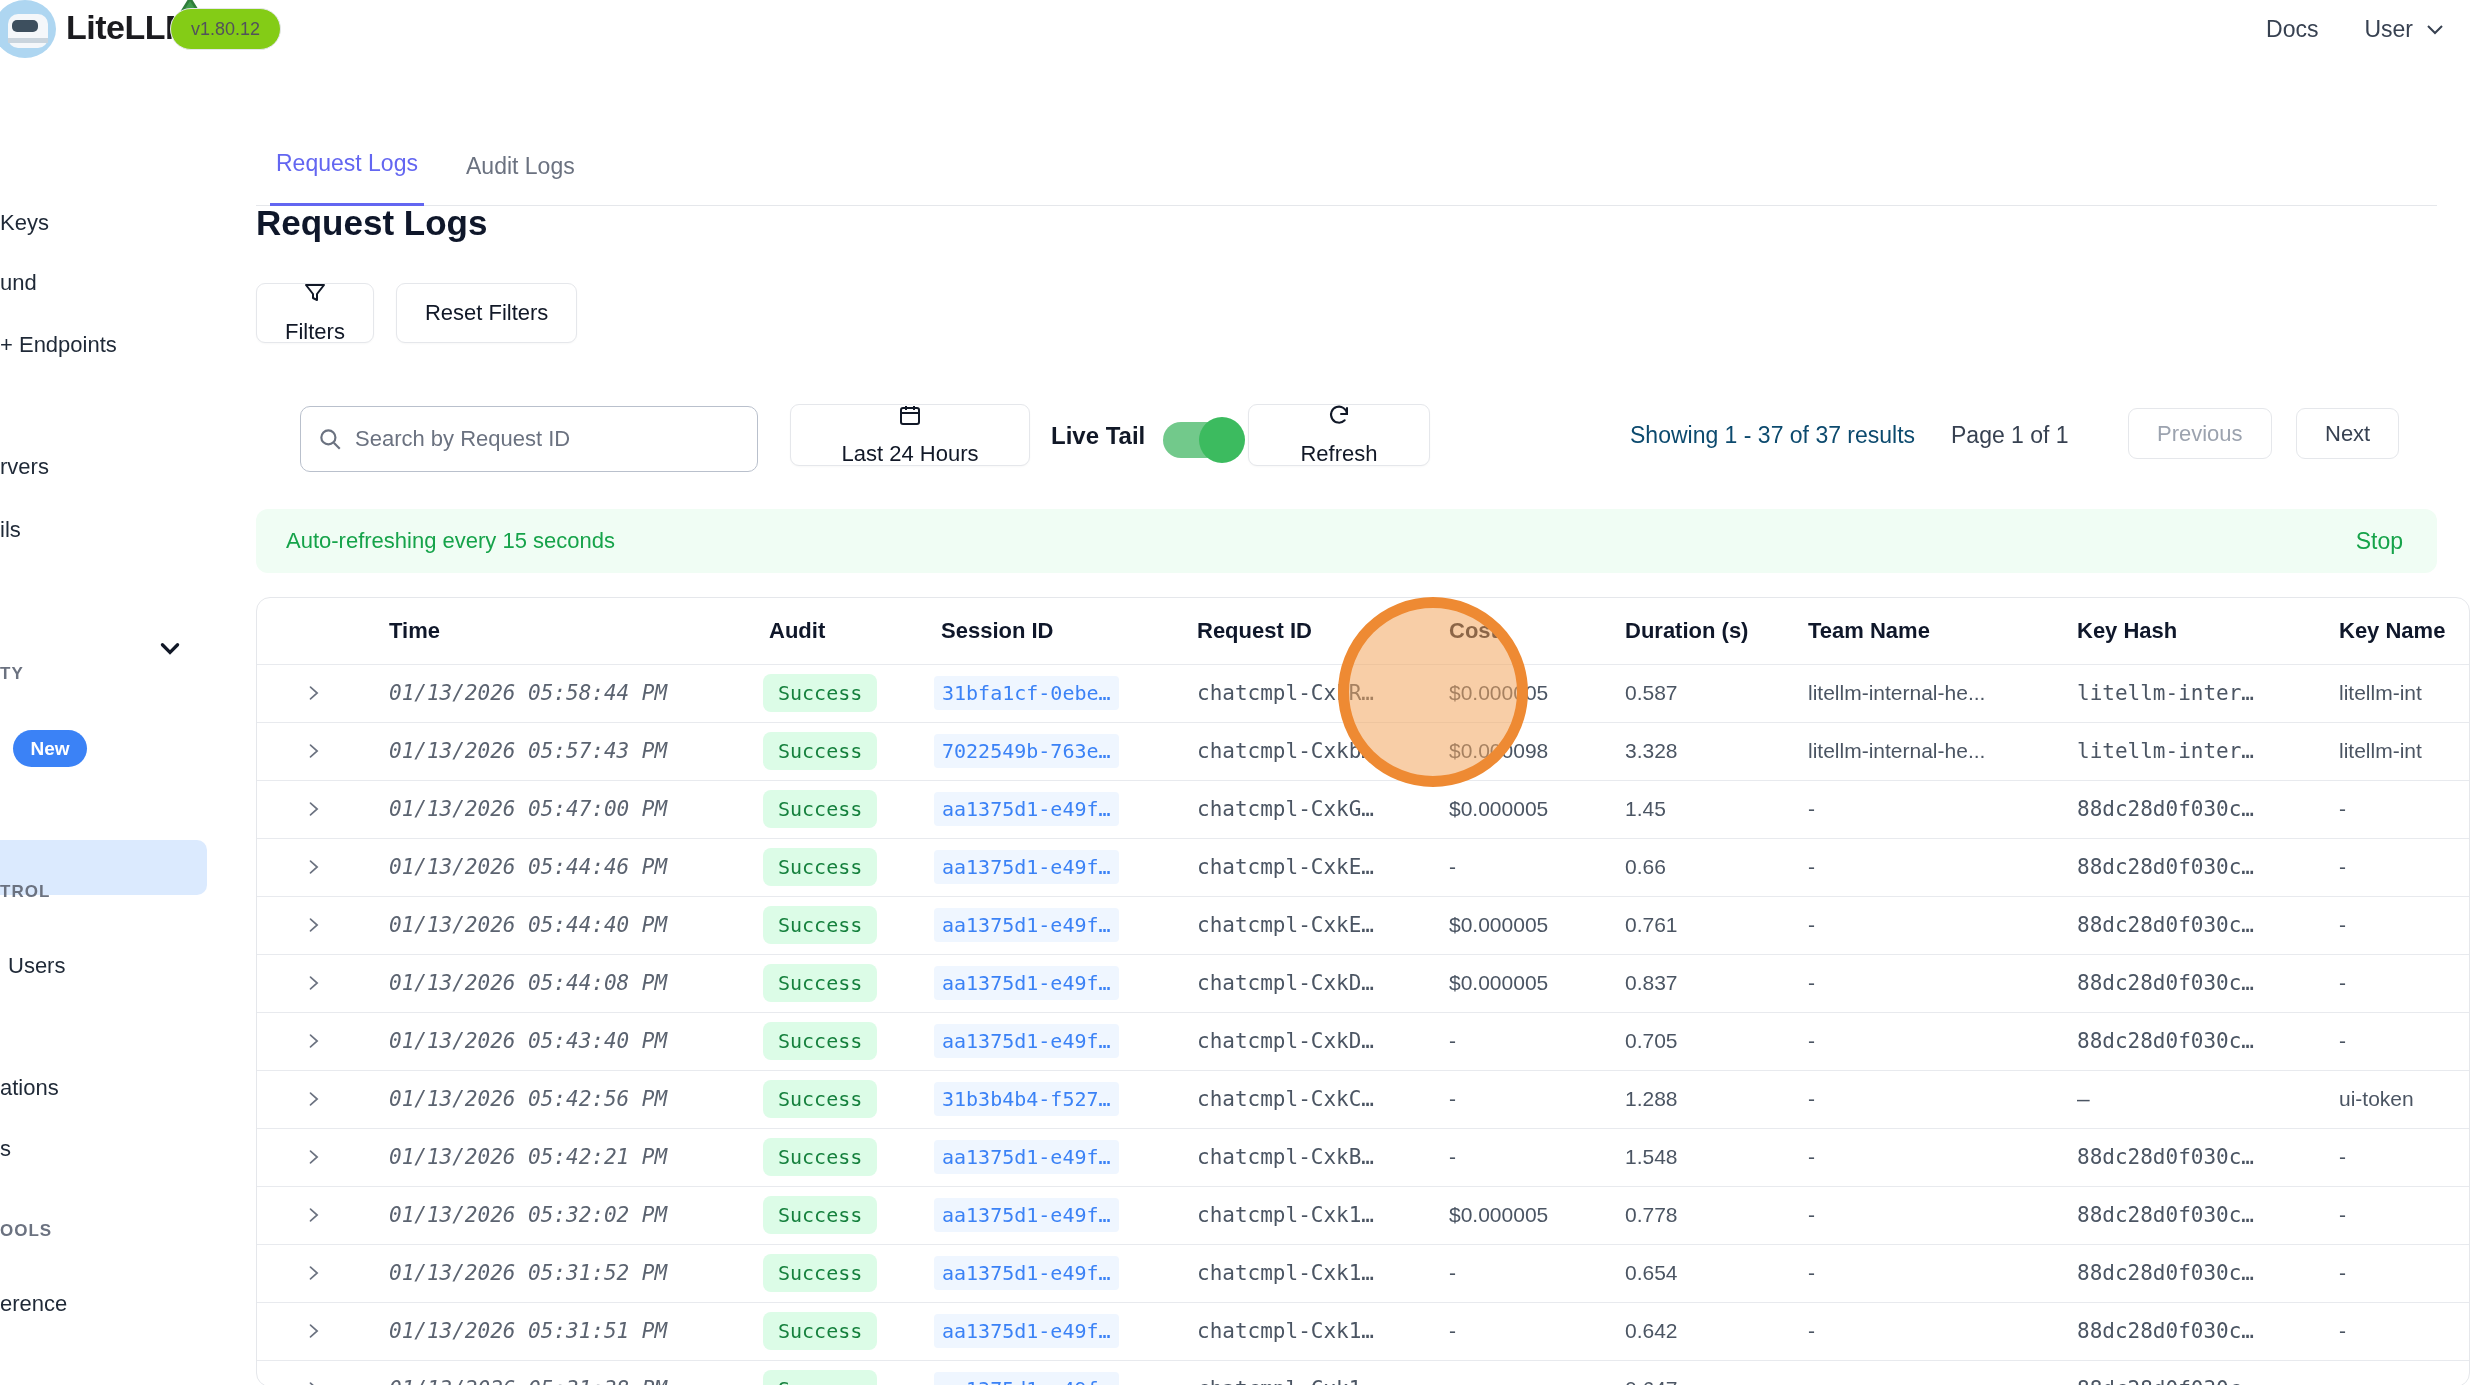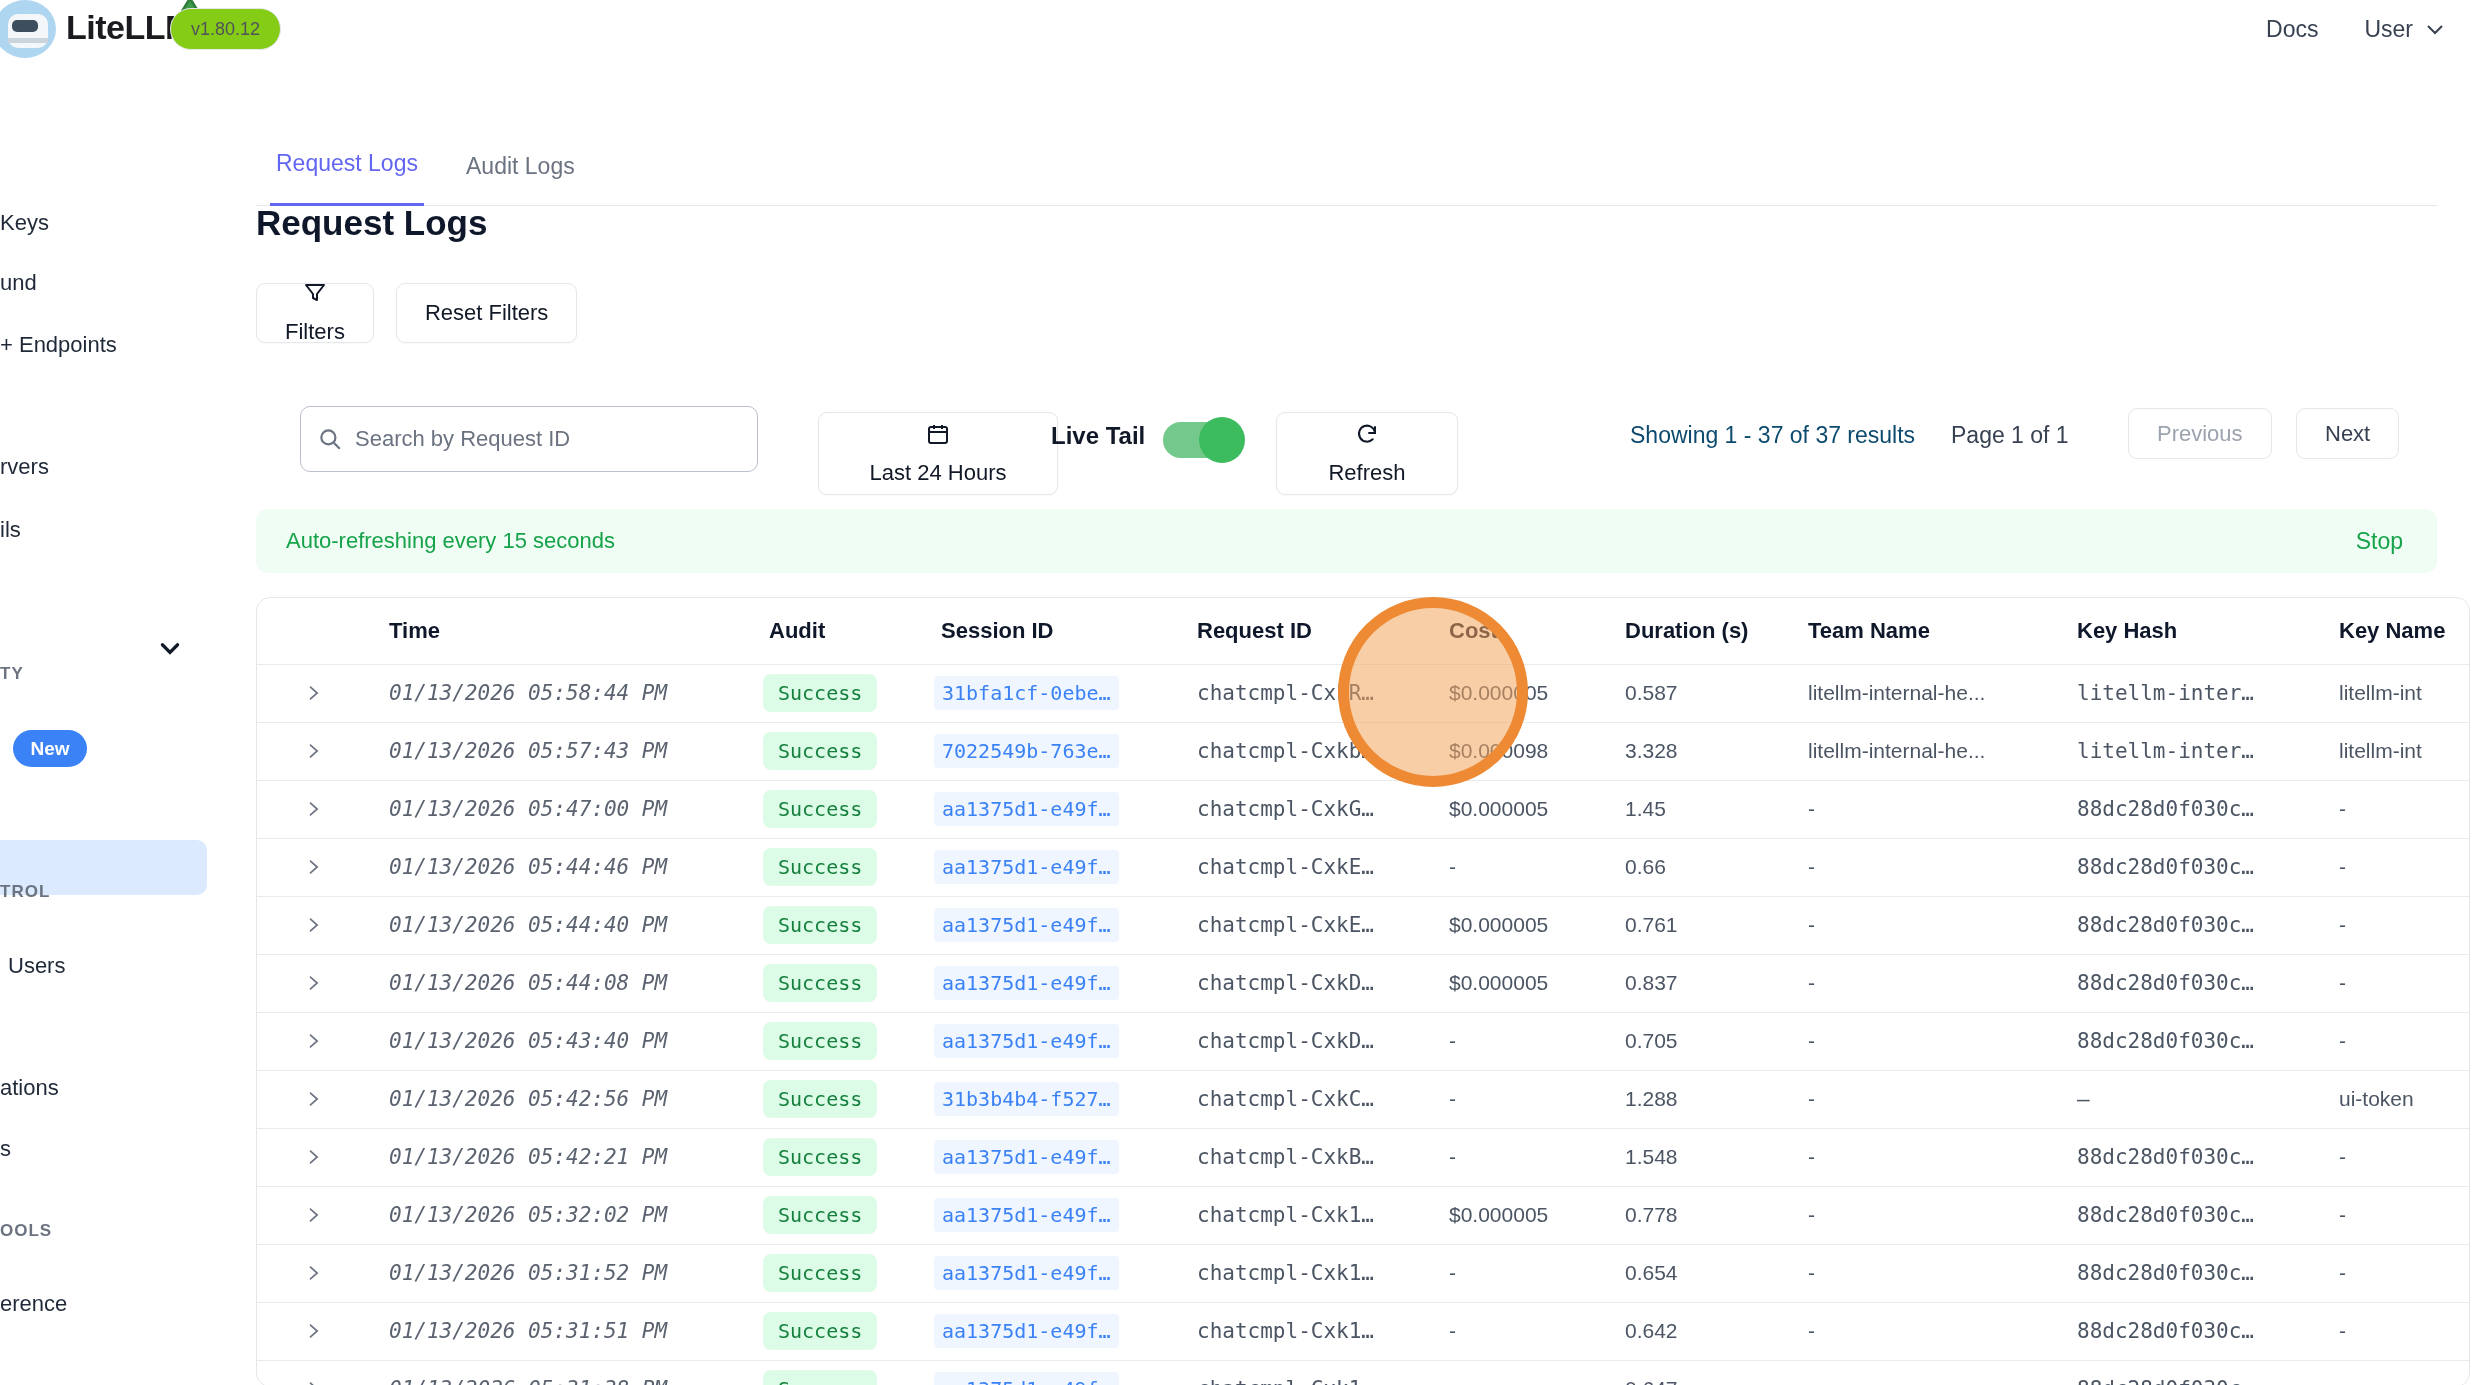--- a/index.html
+++ b/index.html
@@ -35,21 +35,21 @@
   .tab-inactive { left:210px; color:#6b7280; }
   .page-title { position:absolute; left:256px; top:203px; font-size:35px; font-weight:bold; color:#0f172a; }
 
   .filter-row { position:absolute; left:256px; top:283px; display:flex; gap:22px; }
   .btn { display:inline-flex; align-items:center; justify-content:center; gap:14px; height:60px; padding:0 28px; background:#fff; border:1px solid #e5e7eb; border-radius:9px; font-size:22px; color:#111827; cursor:pointer; box-shadow:0 1px 2px rgba(0,0,0,0.03); white-space:nowrap;flex-direction:column; }
 
   .toolbar { position:absolute; left:256px; top:404px; width:2214px; height:72px; }
   .search-box { position:absolute; left:44px; top:2px; width:458px; height:66px; border:1px solid #b9c0cc; border-radius:10px; display:flex; align-items:center; padding:0 16px; gap:12px; background:#fff; }
   .search-box input { border:none; outline:none; font-size:22px; color:#111827; width:100%; background:transparent; font-family:inherit; }
   .search-box input::placeholder { color:#6b7280; }
-  .tb-btn { position:absolute; top:8px; height:83px;margin-left:28px; }
+  .tb-btn { position:absolute; top:0; height:62px; }
   .live-tail-label { position:absolute; left:795px; top:18px; font-size:24px; font-weight:bold; color:#111827; }
   .toggle { position:absolute; left:907px; top:18px; width:76px; height:36px; border-radius:18px; background:#72c98b; cursor:pointer; }
   .toggle-knob { position:absolute; right:-6px; top:-5px; width:46px; height:46px; border-radius:50%; background:#3cbb5f; }
   .results-summary { position:absolute; left:1334px; top:18px; font-size:23px; color:#0c4a6e;margin-left:40px; }
   .page-info { position:absolute; left:1695px; top:18px; font-size:23px; color:#374151; }
   .pg-btn { position:absolute; top:4px; height:51px; box-shadow:none; }
   .pg-prev { left:1872px; color:#9ca3af; }
   .pg-next { left:2040px; color:#374151; }
 
   .banner { position:absolute; left:256px; top:509px; width:2181px; height:64px; background:#f0fdf4; border-radius:12px; display:flex; align-items:center; justify-content:space-between; padding:0 34px 0 30px; }

